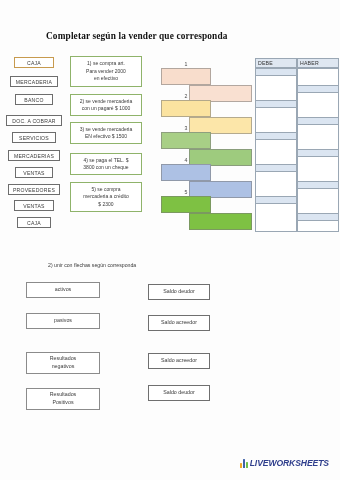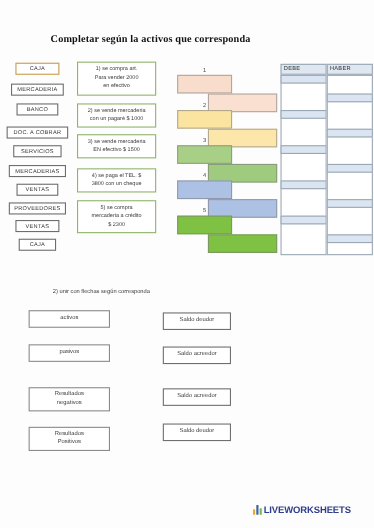--- a/index.html
+++ b/index.html
@@ -129,46 +129,47 @@
     display: flex;
     align-items: center;
     justify-content: center;
     text-align: center;
   }
   .mbox.right { border-color: #6f6f6f; }
 
   
   #logo {
     position: absolute;
-    right: 21px;
+    right: 11px;
     bottom: 12px;
     display: flex;
     align-items: flex-end;
     gap: 2px;
+    font-style: italic;
   }
   #logo .bars { display: flex; align-items: flex-end; gap: 1px; height: 9px; }
   #logo .bars i { display: block; width: 2px; border-radius: 0.5px; }
   #logo .b1 { height: 5px;  background: #f0a828; }
   #logo .b2 { height: 9px;  background: #3f62a8; }
   #logo .b3 { height: 6.5px;background: #6fbf4a; }
   #logo .wordmark {
     font-family: "Liberation Sans", sans-serif;
     font-weight: bold;
     font-size: 8.6px;
     letter-spacing: -0.1px;
     color: #2f3e8c;
     line-height: 9px;
   }
 </style>
 </head>
 <body>
 
 <div id="page">
 
-  <div id="title">Completar según la activos que corresponda</div>
+  <div id="title">Completar según la vender que corresponda</div>
 
   <div id="accounts-column">
       <div class="chip accent" style="left: 14px; top: 57px; width: 40px; height: 11px;">
         <span>CAJA</span>
       </div>
       <div class="chip" style="left: 10px; top: 76px; width: 48px; height: 11px;">
         <span>MERCADERIA</span>
       </div>
       <div class="chip" style="left: 15px; top: 94px; width: 38px; height: 11px;">
         <span>BANCO</span>

